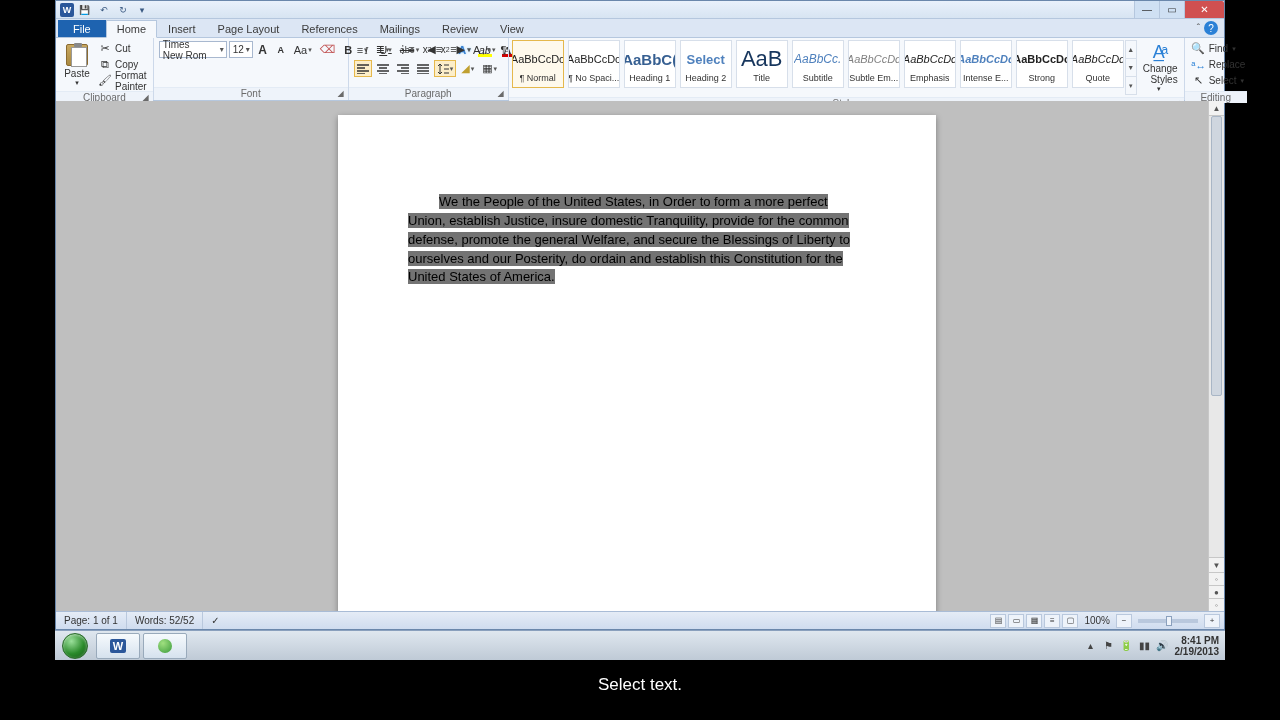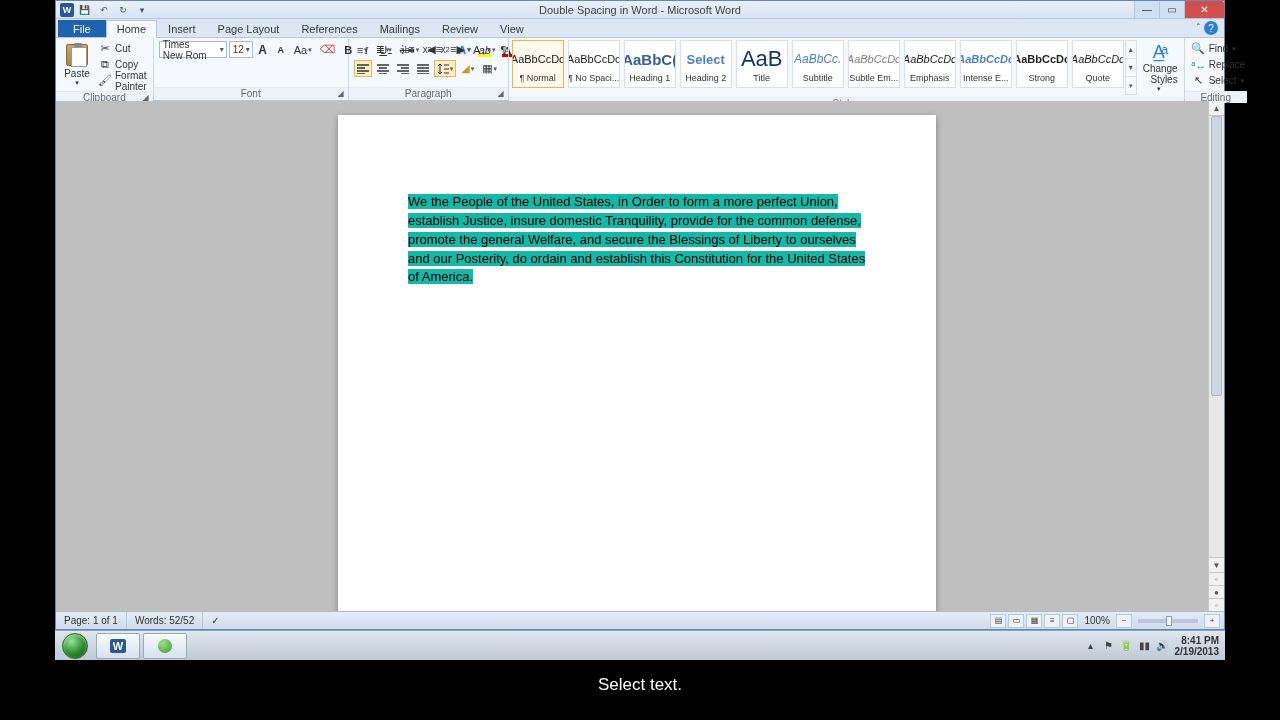--- a/index.html
+++ b/index.html
@@ -58,21 +58,21 @@
 .styles-scroll div { flex:1; display:flex; align-items:center; justify-content:center; font-size:7px; color:#555; border-bottom:1px solid #d7dfea; cursor:pointer;}
 .styles-scroll div:last-child{border-bottom:none;}
 .changestyles { display:flex; flex-direction:column; align-items:center; justify-content:center; width:44px; font-size:10px; color:#333; cursor:pointer; padding:2px 3px;}
 .changestyles .ico { font-size:18px;}
 
 .editing-group .group-body { flex-direction:column; gap:1px; padding:3px 5px;}
 
 .docarea { flex:1; background:#bfbfbf; position:relative; overflow:hidden;}
 .page { position:absolute; left:282px; top:14px; width:598px; height:600px; background:#fff; box-shadow:0 2px 6px rgba(0,0,0,0.35); }
 .page-content { padding:78px 70px 0 70px; font-family:"Times New Roman",serif; font-size:13px; line-height:1.45; color:#000; }
-.selected-text { background:#14b8a6; }
+.selected-text { background:#737373;margin-left:31px; }
 .vscroll { position:absolute; right:0; top:0; bottom:0; width:16px; background:#e8e8e8; border-left:1px solid #c7c7c7; display:flex; flex-direction:column;}
 .vscroll .arr { height:15px; display:flex; align-items:center; justify-content:center; font-size:8px; color:#555; cursor:pointer; background:#f2f2f2; border-bottom:1px solid #c7c7c7;}
 .vscroll .arr.bot { border-top:1px solid #c7c7c7; border-bottom:none;}
 .vscroll .track { flex:1; position:relative;}
 .vscroll .thumb { position:absolute; top:0; left:2px; right:2px; height:280px; background:#cfd6df; border:1px solid #a9b6c6; border-radius:2px;}
 .sidestrip { position:absolute; right:0; top:0; width:16px; display:flex; flex-direction:column; align-items:center;}
 .sidestrip .sq { width:12px; height:12px; margin:2px 0; font-size:8px; color:#555; display:flex; align-items:center; justify-content:center; cursor:pointer;}
 
 .statusbar { height:18px; background:linear-gradient(#e5ecf6,#cfdcef); border-top:1px solid #a9bcd6; display:flex; align-items:center; font-size:10px; color:#333; }
 .status-cell { padding:0 8px; border-right:1px solid #b9c8dd; height:100%; display:flex; align-items:center; cursor:pointer;}
@@ -106,21 +106,20 @@
 <div class="window">
 
   <div class="titlebar">
     <div class="qat">
       <div class="wicon">W</div>
       <div class="qat-btn">💾</div>
       <div class="qat-btn">↶</div>
       <div class="qat-btn">↻</div>
       <div class="qat-btn">▾</div>
     </div>
-    <div class="title-center">Double Spacing in Word - Microsoft Word</div>
     <div class="winbtns">
       <div class="winbtn min">—</div>
       <div class="winbtn max">▭</div>
       <div class="winbtn close">✕</div>
     </div>
   </div>
 
   <div class="tabs">
     <div class="tab file">File</div>
     <div class="tab active">Home</div>

